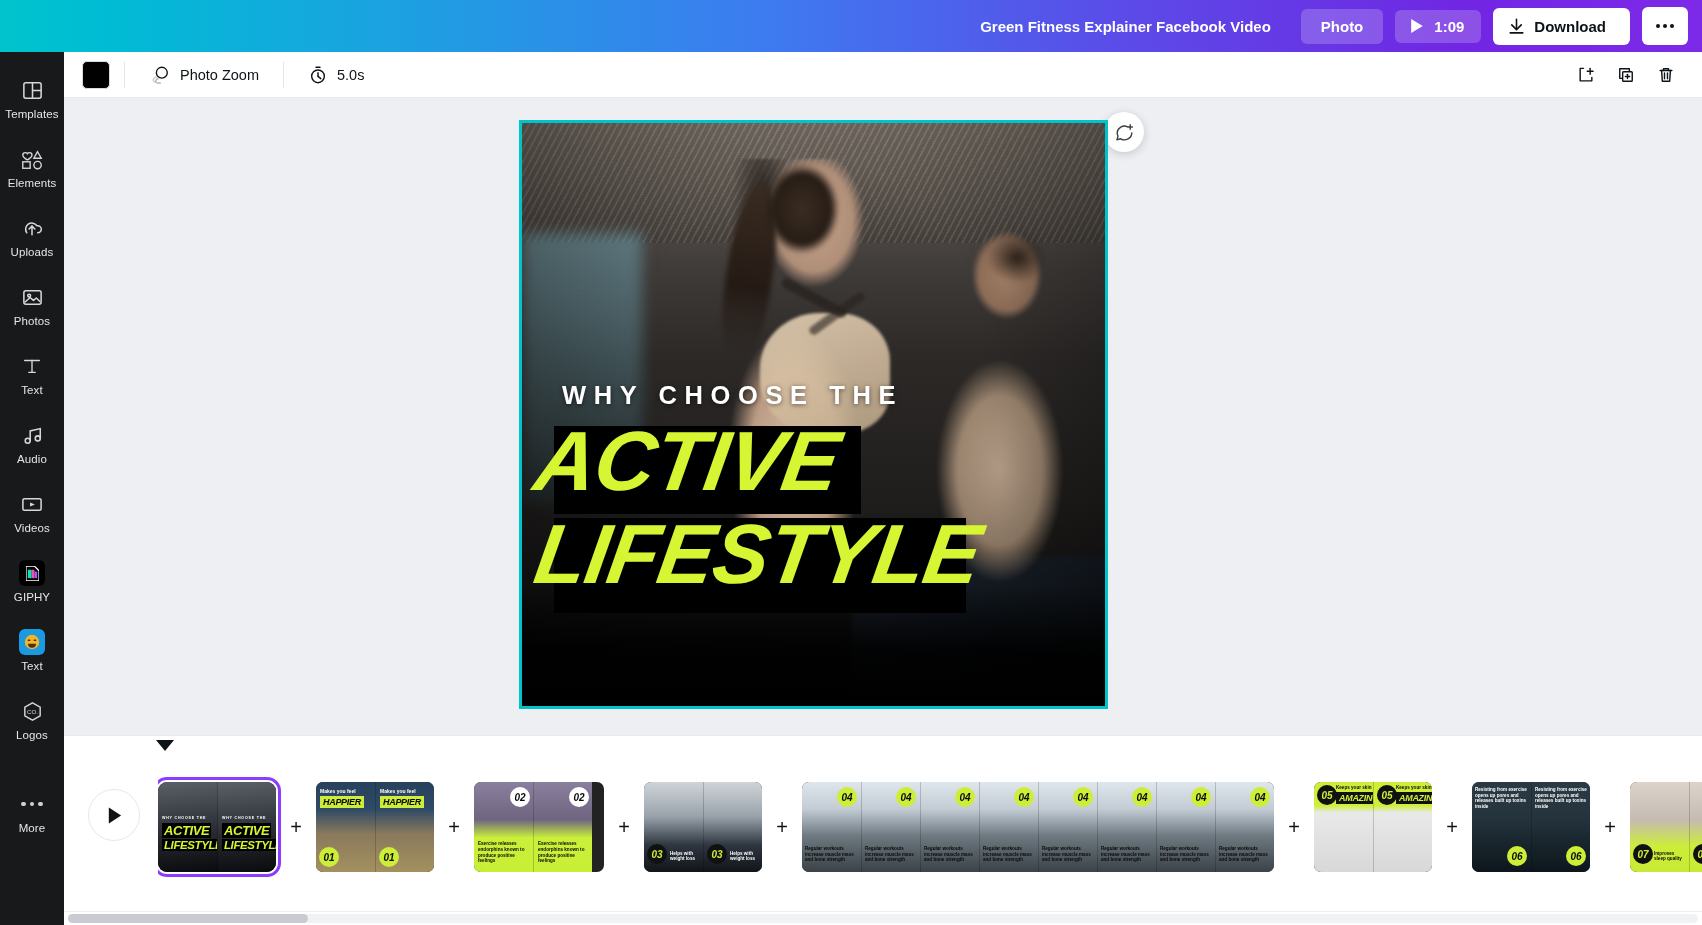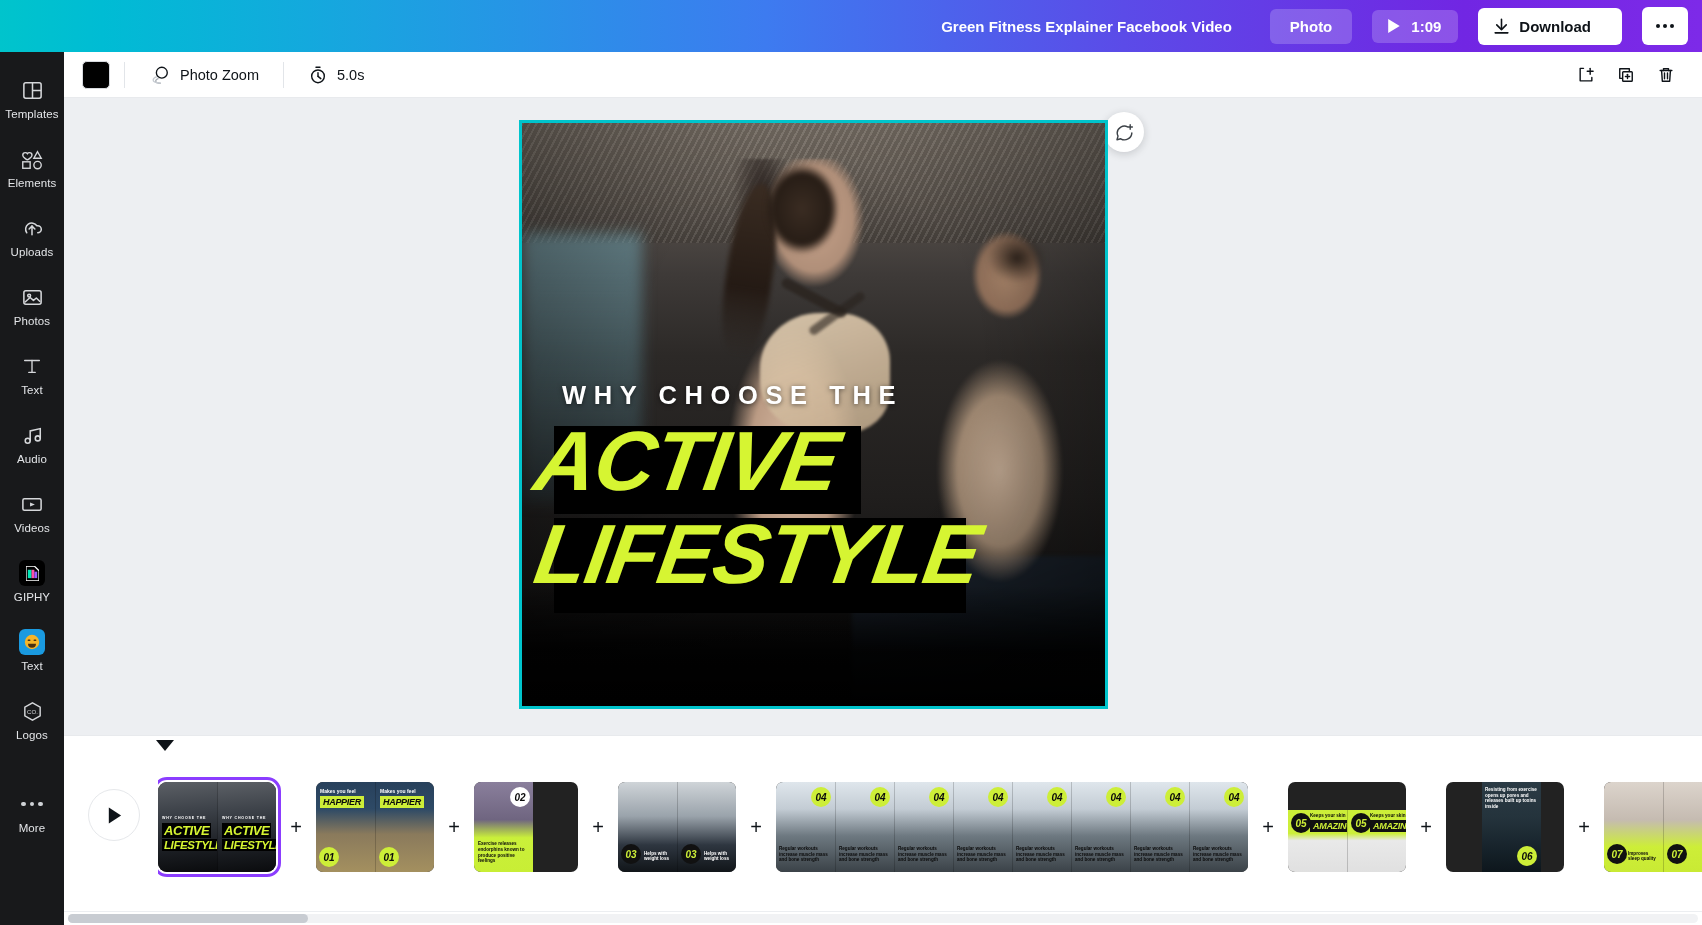--- a/index.html
+++ b/index.html
@@ -29,41 +29,41 @@
   .back-chevron svg { display: block; }
   .tb-item {
     font-size: 15.5px; font-weight: 600; letter-spacing: .1px;
     padding: 7px 16px; border-radius: 6px; cursor: pointer; white-space: nowrap;
   }
   .tb-saved {
     font-size: 14.5px; font-style: italic; color: rgba(255,255,255,.72);
     margin-left: 10px; white-space: nowrap;
   }
   .tb-right {
-    margin-left: auto; display: flex; align-items: center; gap: 20px; padding-right: 14px;
+    margin-left: auto; display: flex; align-items: center; gap: 12px; padding-right: 14px;
   }
   .doc-title {
     font-size: 15px; font-weight: 600; color: #fff; margin-right: 6px;
     padding: 7px 12px; border-radius: 6px; cursor: text; white-space: nowrap;
   }
   .btn-share {
     background: rgba(255,255,255,.20); color: #fff;
     font-size: 15px; font-weight: 600;
     padding: 9px 20px; border-radius: 6px; border: none; cursor: pointer;
   }
   .btn-play {
     background: rgba(255,255,255,.20); color: #fff;
     font-size: 15px; font-weight: 600;
     padding: 8px 17px 8px 14px; border-radius: 6px; border: none; cursor: pointer;
     display: flex; align-items: center; gap: 10px;
   }
   .btn-download {
     background: #fff; color: #0e1318;
     font-size: 15px; font-weight: 600;
-    padding: 9px 31px 9px 14px; border-radius: 6px; border: none; cursor: pointer;
+    padding: 9px 24px 9px 14px; border-radius: 6px; border: none; cursor: pointer;
     display: flex; align-items: center; gap: 8px; justify-content: flex-end;
   }
   .btn-more-top {
     background: #fff; color: #0e1318; width: 46px; height: 38px;
     border-radius: 6px; border: none; cursor: pointer;
     display: flex; align-items: center; justify-content: center; gap: 3px;
   }
   .dot3 { width: 4px; height: 4px; border-radius: 50%; background: #0e1318; display:block; }
 
   
@@ -282,22 +282,22 @@
     position: relative; height: 90px; float: left; overflow: hidden;
   }
   .frame + .frame { border-left: 1px solid rgba(0,0,0,.18); }
 
   
   .f-lifestyle { background: linear-gradient(175deg,#5c6066 0%,#3b4047 35%,#1c1f24 72%,#0a0b0d 100%); }
   .f-happier   { background: linear-gradient(180deg,#28415c 0%,#2e4a66 30%,#8a7a5c 58%,#a4905f 100%); }
   .f-endorphin { background: linear-gradient(180deg,#8a7f9c 0%,#6f6580 42%,#caf03a 62%,#c8ee35 100%); }
   .f-weight    { background: linear-gradient(180deg,#cfd4d8 0%,#9aa3ab 38%,#2e3640 70%,#111519 100%); }
   .f-running   { background: linear-gradient(180deg,#dfe6ec 0%,#c3ccd4 30%,#6d7880 60%,#3b4248 100%); }
-  .f-amazing   { background: linear-gradient(180deg,#ccee38 0%,#cdef3a 26%,#e9e9e9 34%,#d8d8d8 100%); margin-top: 28px; }
-  .f-dumbbell  { background: linear-gradient(180deg,#2b3b45 0%,#24333c 40%,#16222a 75%,#0d161c 100%); margin-left: 36px; }
+  .f-amazing   { background: linear-gradient(180deg,#ccee38 0%,#cdef3a 26%,#e9e9e9 34%,#d8d8d8 100%); }
+  .f-dumbbell  { background: linear-gradient(180deg,#2b3b45 0%,#24333c 40%,#16222a 75%,#0d161c 100%); }
   .f-sleep     { background: linear-gradient(180deg,#dcd4cc 0%,#c5bbb1 42%,#cdee38 72%,#c9ea34 100%); }
 
   .badge-num {
     position: absolute; border-radius: 50%; background: #cdee38; color: #0a0a0a;
     font-weight: 900; font-style: italic; display: flex; align-items: center; justify-content: center;
     font-size: 10px; width: 20px; height: 20px; font-family: "Liberation Sans", sans-serif;
   }
   .badge-dark { background: #111; color: #cdee38; }
   .tiny-cap {
     position: absolute; color: #0a0a0a; font-size: 4.6px; font-weight: 700; line-height: 1.25;
@@ -624,21 +624,21 @@
           <div class="tiny-white" style="left:4px;top:6px;">Makes you feel</div>
           <div class="tiny-word" style="left:4px;top:14px;">HAPPIER</div>
           <div class="badge-num" style="left:3px;bottom:5px;">01</div>
         </div>
       </div>
 
       <div class="plus-gap">
           <span class="plus-circ">+</span>
         </div>
 
-      <div class="clip" style="width:104px;">
+      <div class="clip" style="width:130px;">
         <div class="frame f-endorphin" style="width:59px;">
           <div class="badge-num" style="right:3px;top:5px;background:#fff;">02</div>
           <div class="tiny-cap" style="left:4px;bottom:8px;width:50px;">Exercise releases endorphins known to produce positive feelings</div>
         </div>
         <div class="frame f-endorphin" style="width:59px;">
           <div class="badge-num" style="right:3px;top:5px;background:#fff;">02</div>
           <div class="tiny-cap" style="left:4px;bottom:8px;width:50px;">Exercise releases endorphins known to produce positive feelings</div>
         </div>
       </div>
 

